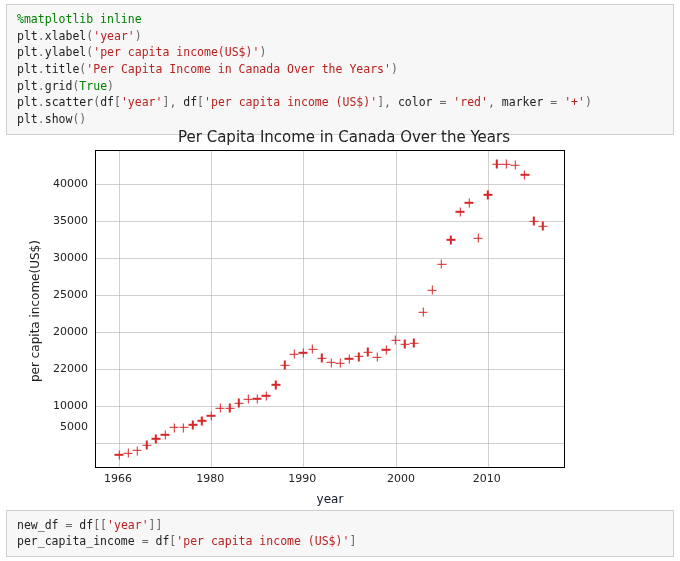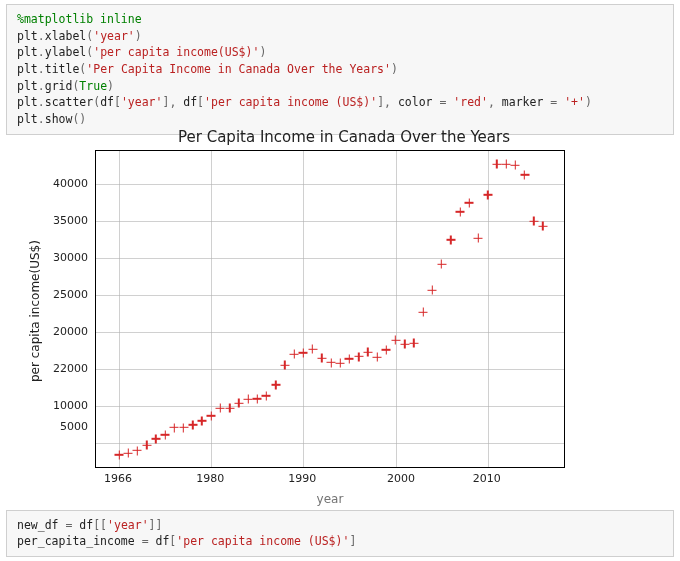--- a/index.html
+++ b/index.html
@@ -75,21 +75,21 @@
     font-size: 11px;
     transform: translateY(-50%);
     text-align: right;
     color: #222;
   }
   .axis-label-x {
     position: absolute;
     font-size: 12px;
     left: 50%;
     transform: translateX(-50%);
-    color: #737373;
+    color: #0f172a;
   }
   .axis-label-y {
     position: absolute;
     font-size: 12px;
     transform: rotate(-90deg);
     transform-origin: left top;
     color: #222;
   }
   .scatter-point {
     position: absolute;

